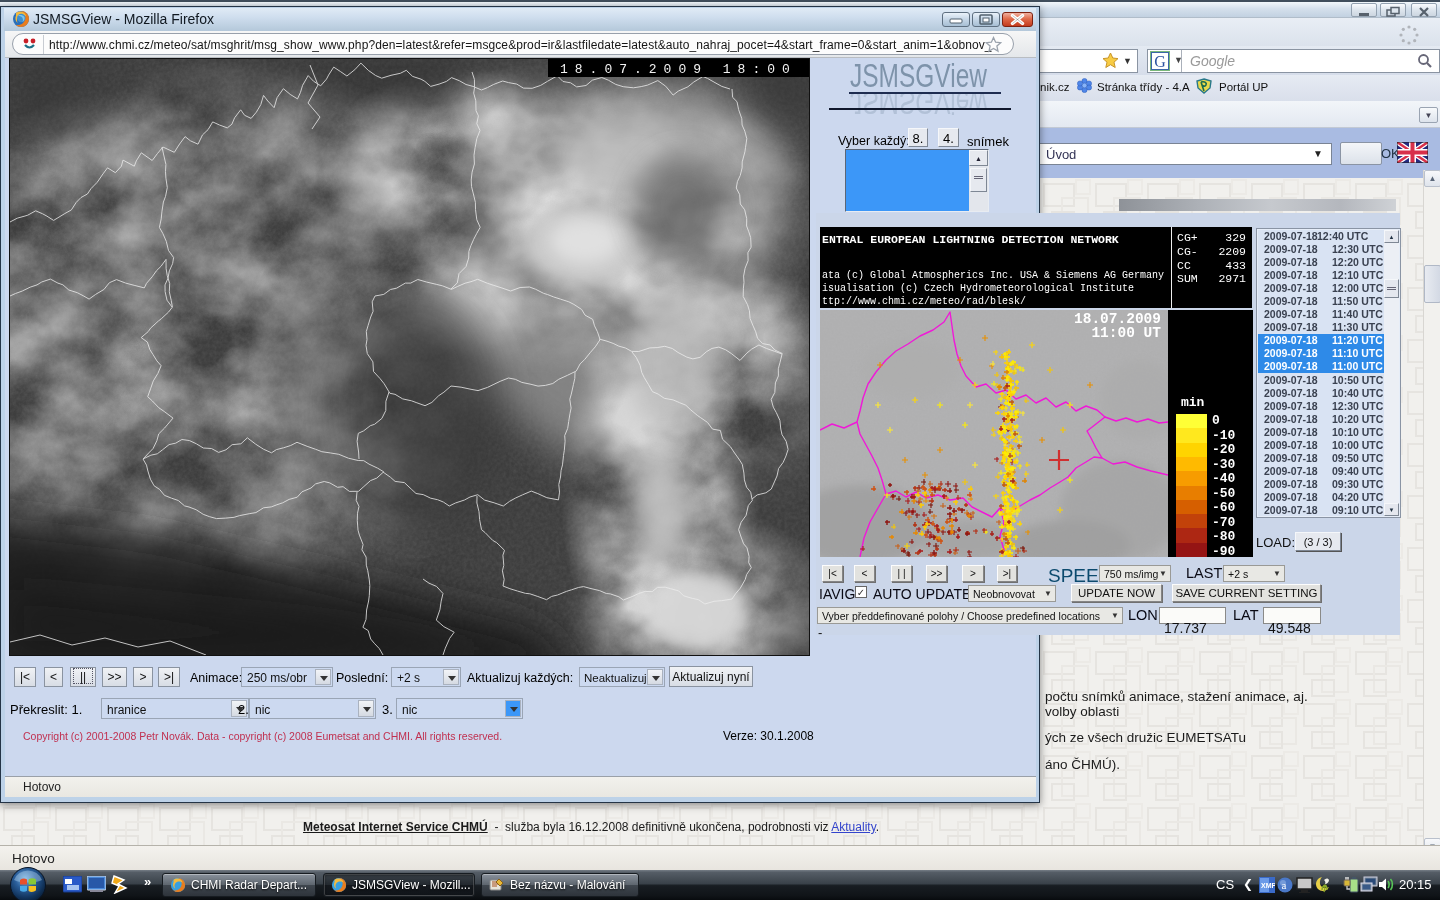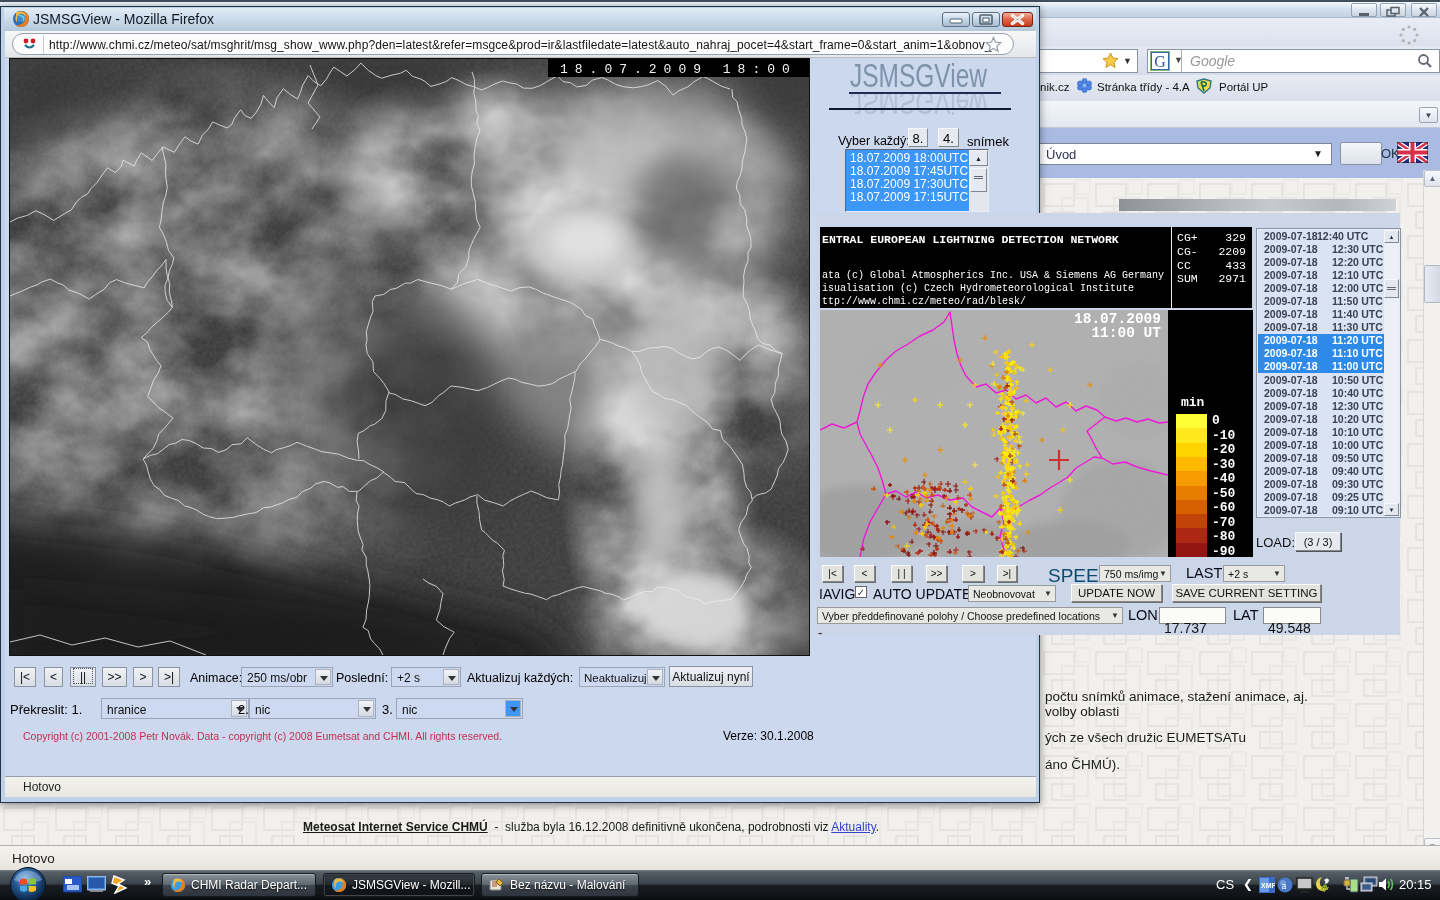--- a/index.html
+++ b/index.html
@@ -340,21 +340,20 @@
     <div style="position:absolute;left:820px;top:0;width:211px;height:604px;">
       <div style="position:absolute;left:25px;top:-2px;width:200px;height:40px;font-size:34px;color:#7e93aa;transform:scaleX(.72);transform-origin:0 0;">JSMSGView</div>
       <div style="position:absolute;left:24px;top:34px;width:152px;height:2px;background:#1e2c50;"></div>
       <div style="position:absolute;left:25px;top:36px;width:200px;height:28px;font-size:34px;color:#7e93aa;transform:scaleX(.72) scaleY(-1);transform-origin:0 14px;opacity:.32;overflow:hidden;filter:blur(.6px);">JSMSGView</div>
       <div style="position:absolute;left:4px;top:50px;width:182px;height:2px;background:#10182c;"></div>
       <div style="position:absolute;left:13px;top:76px;font-size:12.5px;color:#000;">Vyber každý:</div>
       <div class="w3d" style="position:absolute;left:83px;top:70px;width:20px;height:19px;font-size:13px;text-align:center;line-height:19px;background:#e6e9ef;">8.</div>
       <div class="w3d" style="position:absolute;left:113px;top:70px;width:21px;height:19px;font-size:13px;text-align:center;line-height:19px;background:#e6e9ef;">4.</div>
       <div style="position:absolute;left:142px;top:76px;font-size:13px;color:#000;">snímek</div>
       <div style="position:absolute;left:20px;top:91px;width:144px;height:63px;border-top:1px solid #5c6676;border-left:1px solid #5c6676;border-right:1px solid #e8ecf2;border-bottom:1px solid #e8ecf2;background:#3c97f8;">
-        <div style="position:absolute;left:0;top:0;width:124px;height:61px;font-size:12px;color:#fff;line-height:12.9px;padding:2px 0 0 4px;white-space:nowrap;">18.07.2009 18:00UTC<br>18.07.2009 17:45UTC<br>18.07.2009 17:30UTC<br>18.07.2009 17:15UTC</div>
         <div style="position:absolute;right:0;top:0;width:19px;height:61px;background:#e3e6ec;">
           <div class="w3d" style="position:absolute;left:0;top:0;width:19px;height:16px;background:#e6e9ef;font-size:7px;text-align:center;line-height:15px;color:#223;">▲</div>
           <div class="w3d" style="position:absolute;left:1px;top:18px;width:17px;height:24px;background:#e6e9ef;">
             <div style="margin:7px 3px 0;border-top:1px solid #667;border-bottom:1px solid #667;height:3px;"></div>
           </div>
         </div>
       </div>
     </div>
 
     <div style="position:absolute;left:0;top:606px;width:1031px;height:26px;font-size:12px;color:#000;">
@@ -945,21 +944,21 @@
       <div style="position:absolute;left:0;top:130px;width:127px;height:13px;background:#2e8ae8;color:#fff;font-size:10.5px;font-weight:bold;white-space:pre;line-height:13px;"><span style="position:absolute;left:6px;">2009-07-18</span><span style="position:absolute;left:74px;">11:00 UTC</span></div>
       <div style="position:absolute;left:0;top:144px;width:127px;height:13px;color:#3a4150;font-size:10.5px;font-weight:bold;white-space:pre;line-height:13px;"><span style="position:absolute;left:6px;">2009-07-18</span><span style="position:absolute;left:74px;">10:50 UTC</span></div>
       <div style="position:absolute;left:0;top:157px;width:127px;height:13px;color:#3a4150;font-size:10.5px;font-weight:bold;white-space:pre;line-height:13px;"><span style="position:absolute;left:6px;">2009-07-18</span><span style="position:absolute;left:74px;">10:40 UTC</span></div>
       <div style="position:absolute;left:0;top:170px;width:127px;height:13px;color:#3a4150;font-size:10.5px;font-weight:bold;white-space:pre;line-height:13px;"><span style="position:absolute;left:6px;">2009-07-18</span><span style="position:absolute;left:74px;">12:30 UTC</span></div>
       <div style="position:absolute;left:0;top:183px;width:127px;height:13px;color:#3a4150;font-size:10.5px;font-weight:bold;white-space:pre;line-height:13px;"><span style="position:absolute;left:6px;">2009-07-18</span><span style="position:absolute;left:74px;">10:20 UTC</span></div>
       <div style="position:absolute;left:0;top:196px;width:127px;height:13px;color:#3a4150;font-size:10.5px;font-weight:bold;white-space:pre;line-height:13px;"><span style="position:absolute;left:6px;">2009-07-18</span><span style="position:absolute;left:74px;">10:10 UTC</span></div>
       <div style="position:absolute;left:0;top:209px;width:127px;height:13px;color:#3a4150;font-size:10.5px;font-weight:bold;white-space:pre;line-height:13px;"><span style="position:absolute;left:6px;">2009-07-18</span><span style="position:absolute;left:74px;">10:00 UTC</span></div>
       <div style="position:absolute;left:0;top:222px;width:127px;height:13px;color:#3a4150;font-size:10.5px;font-weight:bold;white-space:pre;line-height:13px;"><span style="position:absolute;left:6px;">2009-07-18</span><span style="position:absolute;left:74px;">09:50 UTC</span></div>
       <div style="position:absolute;left:0;top:235px;width:127px;height:13px;color:#3a4150;font-size:10.5px;font-weight:bold;white-space:pre;line-height:13px;"><span style="position:absolute;left:6px;">2009-07-18</span><span style="position:absolute;left:74px;">09:40 UTC</span></div>
       <div style="position:absolute;left:0;top:248px;width:127px;height:13px;color:#3a4150;font-size:10.5px;font-weight:bold;white-space:pre;line-height:13px;"><span style="position:absolute;left:6px;">2009-07-18</span><span style="position:absolute;left:74px;">09:30 UTC</span></div>
-      <div style="position:absolute;left:0;top:261px;width:127px;height:13px;color:#3a4150;font-size:10.5px;font-weight:bold;white-space:pre;line-height:13px;"><span style="position:absolute;left:6px;">2009-07-18</span><span style="position:absolute;left:74px;">09:25 UTC</span></div>
+      <div style="position:absolute;left:0;top:261px;width:127px;height:13px;color:#3a4150;font-size:10.5px;font-weight:bold;white-space:pre;line-height:13px;"><span style="position:absolute;left:6px;">2009-07-18</span><span style="position:absolute;left:74px;">04:20 UTC</span></div>
       <div style="position:absolute;left:0;top:274px;width:127px;height:13px;color:#3a4150;font-size:10.5px;font-weight:bold;white-space:pre;line-height:13px;"><span style="position:absolute;left:6px;">2009-07-18</span><span style="position:absolute;left:74px;">09:10 UTC</span></div>
     </div>
     <div style="position:absolute;right:1px;top:1px;width:15px;height:286px;background:#eceff5;">
       <div class="w3d" style="position:absolute;left:0;top:0;width:15px;height:13px;background:#e4e7ee;font-size:6px;text-align:center;line-height:12px;color:#234;">▲</div>
       <div class="w3d" style="position:absolute;left:0;top:49px;width:15px;height:19px;background:#e4e7ee;">
           <div style="margin:7px 2px 0;border-top:1px solid #667;border-bottom:1px solid #667;height:3px;"></div>
         </div>
       <div class="w3d" style="position:absolute;left:0;bottom:0;width:15px;height:13px;background:#e4e7ee;font-size:6px;text-align:center;line-height:12px;color:#234;">▼</div>
     </div>
   </div>

